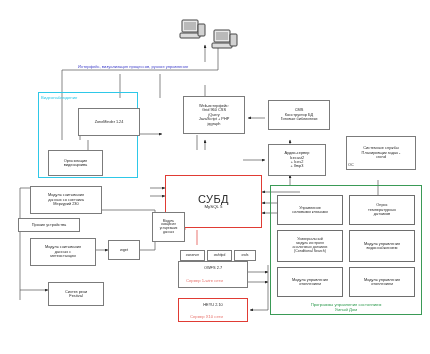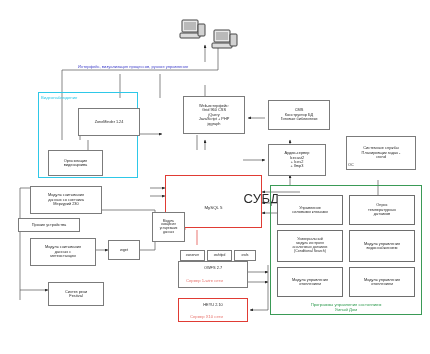--- a/index.html
+++ b/index.html
@@ -27,21 +27,21 @@
   .g-video{border:1px solid #2ec8e8;}
   .lbl-video{color:#2ec8e8;}
   .g-green{border:1px solid #3a9a56;}
   .lbl-green{color:#2e9b4e;text-align:center;line-height:1.25;}
   .node.green{border:1px solid #6e6e6e;}
   .node.red{border:1px solid #e03b34;}
   .lbl-red{color:#e8736d;}
   .lbl-blue{color:#4444cc;font-size:4.1px;}
 
   .db{background:#fff;}
-  .db .ttl{font-size:13px;letter-spacing:.4px;padding-left:48px;}
+  .db .ttl{font-size:11px;letter-spacing:.4px;}
   .db .sub{font-size:4.4px;}
 
   .os-tag{position:absolute;font-size:3.8px;color:#333;}
 
   .pc{position:absolute;width:30px;height:26px;}
 </style>
 </head>
 <body>
 
 <div id="diagram">

